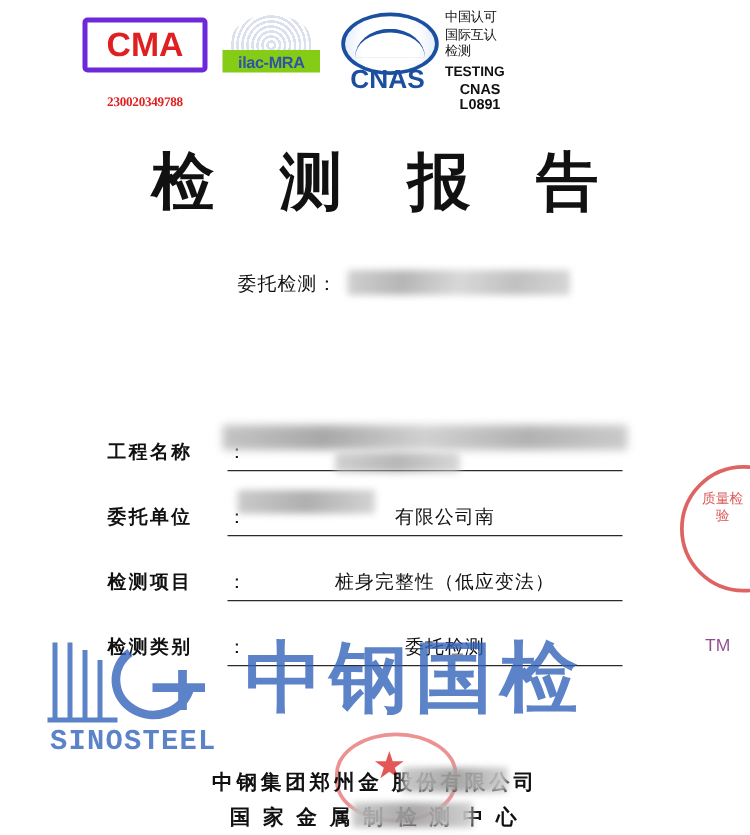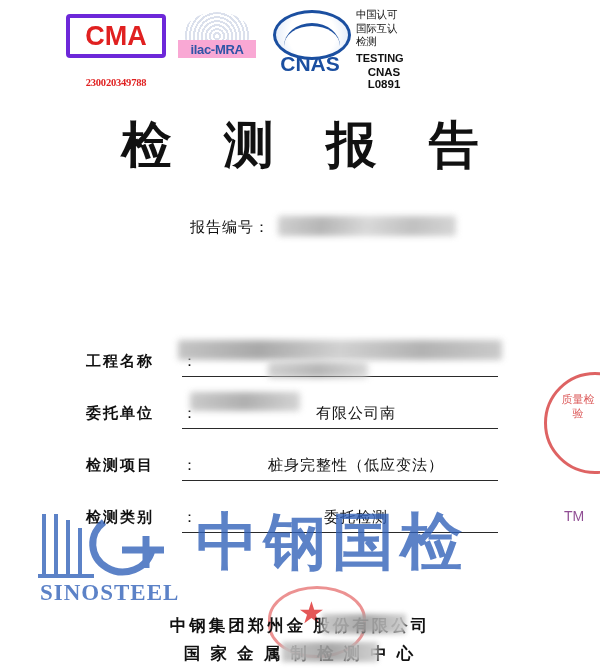--- a/index.html
+++ b/index.html
@@ -36,21 +36,21 @@
   .ilac{position:absolute;left:112px;top:4px;width:78px;height:62px;}
   .ilac-circle{
     position:absolute;left:6px;top:0;width:66px;height:44px;
     border-radius:50%;
     background:
       repeating-radial-gradient(circle at 50% 55%, #ffffff 0 2px, #cfd6e6 2px 4px);
     opacity:.75;
   }
   .ilac-band{
     position:absolute;left:0;top:28px;width:78px;height:18px;
-    background:#f9a8d4;
+    background:#84cc16;
     display:flex;align-items:center;justify-content:center;
   }
   .ilac-text{
     font-family:"Liberation Sans",sans-serif;font-weight:bold;
     font-size:13px;color:#2f54a6;letter-spacing:-0.3px;
   }
 
   .cnas{position:absolute;left:205px;top:0px;width:78px;height:74px;}
   .cnas-ring{
     position:absolute;left:2px;top:2px;width:72px;height:44px;border-radius:50%;
@@ -137,21 +137,21 @@
     position:absolute;left:168px;top:4px;
     font-family:"Liberation Serif", serif;font-weight:bold;
     font-size:62px;letter-spacing:6px;color:#2f5fb8;
   }
   .wm-tm{
     position:absolute;left:536px;top:12px;font-size:14px;color:#701a75;
     font-family:"Liberation Sans",sans-serif;
   }
   .wm-en{
     position:absolute;left:12px;top:84px;
-    font-family:Liberation Serif, serif;font-weight:bold;
+    font-family:Liberation Mono, monospace;font-weight:bold;
     font-size:23px;letter-spacing:1px;color:#2f5fb8;
   }
   .wm-mark{position:absolute;left:6px;top:10px;width:150px;height:76px;}
 
   
   .stamp-r{
     position:absolute;right:-46px;top:372px;width:96px;height:96px;
     border:3px solid #d32f2f;border-radius:50%;opacity:.75;
   }
   .stamp-r-t{
@@ -216,21 +216,21 @@
       <div class="cn">中国认可</div>
       <div class="cn">国际互认</div>
       <div class="cn">检测</div>
       <div class="en">TESTING</div>
       <div class="lab">CNAS L0891</div>
     </div>
   </div>
 
   <div class="title">检 测 报 告</div>
 
-  <div class="reportno">报告编号：</div>
+  <div class="reportno">委托检测：</div>
   <div class="redact-a"></div>
 
   <div class="field f1">
     <span class="lbl">工程名称</span>
     <span class="colon">：</span>
     <span class="val"></span>
     <span class="line"></span>
   </div>
   <div class="redact-b"></div>
   <div class="redact-b2"></div>

